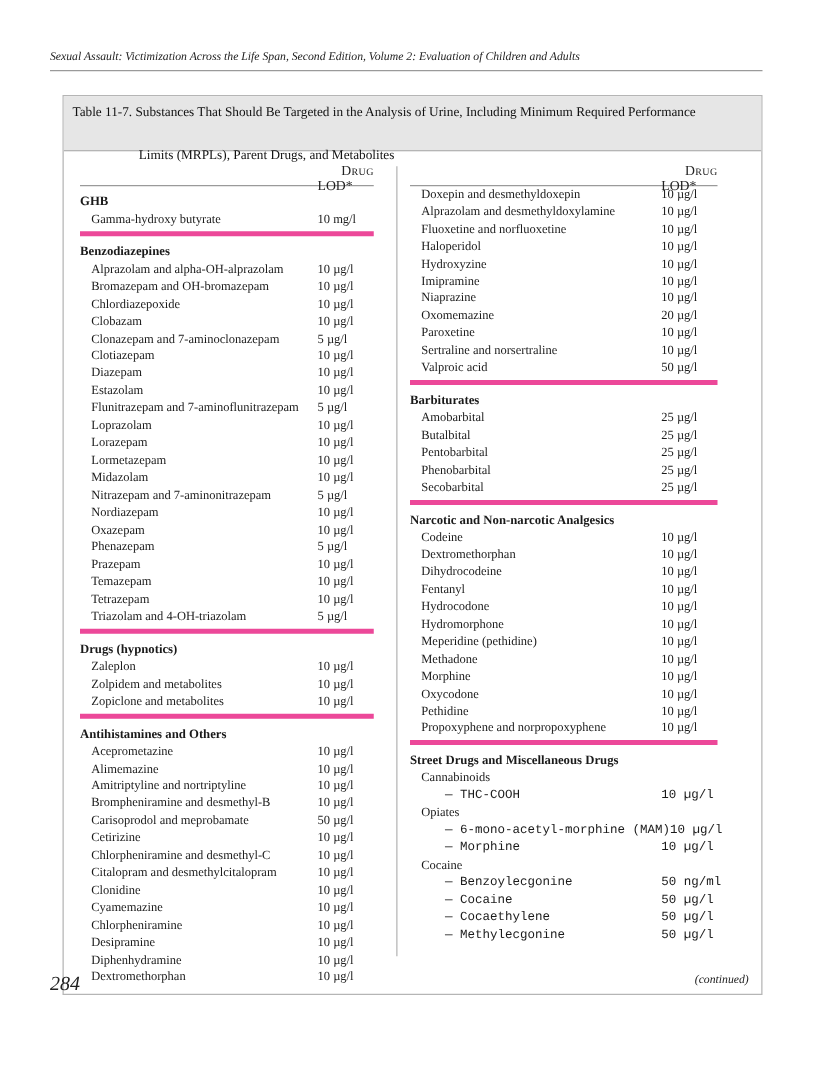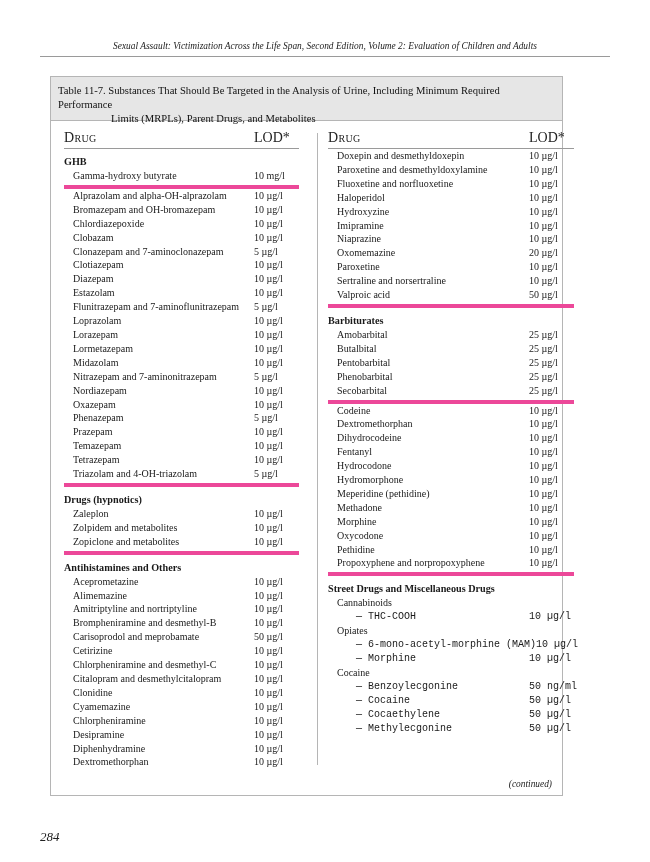--- a/index.html
+++ b/index.html
@@ -5,44 +5,43 @@
     html, body { margin: 0; padding: 0; background: #ffffff; }
     body {
       width: 650px; height: 862px; position: relative; overflow: hidden;
       font-family: "Liberation Serif", "DejaVu Serif", serif; color: #1a1a1a;
     }
     .running-head {
       position: absolute; left: 40px; top: 41px; width: 570px;
       font-style: italic; font-size: 9.4px; color: #222;
       padding-bottom: 5px; border-bottom: 1.5px solid #9a9a9a;
       white-space: nowrap;
-      text-align: center;
     }
     .table-box {
-      position: absolute; left: 50px; top: 76px; width: 513px; height: 720px;
+      position: absolute; left: 50px; top: 76px; width: 560px; height: 720px;
       border: 1px solid #b5b5b5; box-sizing: border-box;
     }
     .caption {
       background: #e6e6e6; border-bottom: 1px solid #b5b5b5;
       height: 44px; box-sizing: border-box;
       padding: 7px 10px 0 7px; font-size: 10.6px; line-height: 14px; color: #111;
     }
-    .caption .cap-line2 { display: block; padding-left: 53px; }
+    .caption .cap-line2 { display: block; padding-left: 53px; margin-top: 20px; }
     .columns { position: absolute; top: 44px; left: 0; right: 0; bottom: 0; }
     .col { position: absolute; top: 0; }
     .col.left { left: 13px; width: 235px; }
     .col.right { left: 277px; width: 246px; }
     .col-divider {
       position: absolute; left: 266px; top: 12px; height: 632px;
       border-left: 1px solid #b5b5b5;
     }
     .col-head {
       display: flex; justify-content: space-between; align-items: flex-end;
       padding-top: 10px; height: 15px; border-bottom: 1px solid #9a9a9a;
-      padding-bottom: 2px; font-size: 14px; color: #222;
+      padding-bottom: 2px; font-size: 11px; color: #222; flex-direction: column;
     }
     .col-head .drug-h { font-variant: small-caps; letter-spacing: 0.3px; }
     .col-head .lod-h { width: 45px; }
     .right .col-head .lod-h { width: 45px; }
     .section { border-bottom: 4px solid #ec4899; padding-bottom: 2px; }
     .section.last { border-bottom: none; }
     .sec-title {
       font-weight: bold; font-size: 10.2px; line-height: 14px; padding-top: 6px;
     }
     .sec-title .cont { font-style: italic; font-size: 9px; }
@@ -52,22 +51,22 @@
     }
     .row.sub { padding-left: 28px; font-family: Liberation Mono, monospace; }
     .row .lod { width: 45px; flex: none; white-space: nowrap; }
     .right .row .lod { width: 45px; }
     .row .name { white-space: nowrap; }
     .continued-note {
       position: absolute; right: 10px; bottom: 6px;
       font-style: italic; font-size: 9.4px;
     }
     .page-number {
-      position: absolute; left: 40px; top: 829px;
-      font-style: italic; font-size: 13px; color: #222;
+      position: absolute; left: 40px; top: 779px;
+      font-style: italic; font-size: 16px; color: #222;
     }
   </style>
 </head>
 <body>
 
 <div class="running-head">Sexual Assault: Victimization Across the Life Span, Second Edition, Volume 2: Evaluation of Children and Adults</div>
 
 <div class="table-box">
   <div class="caption">
     <span>Table 11-7. Substances That Should Be Targeted in the Analysis of Urine, Including Minimum Required Performance</span>
@@ -81,20 +80,21 @@
       </div>
       <div id="left-sections">
           <div class="section">
             <div class="sec-title"><span>GHB</span></div>
             <div class="row">
               <span class="name">Gamma-hydroxy butyrate</span>
               <span class="lod">10 mg/l</span>
             </div>
           </div>
           <div class="section">
+            <div class="sec-title"><span>Benzodiazepines</span></div>
             <div class="row">
               <span class="name">Alprazolam and alpha-OH-alprazolam</span>
               <span class="lod">10 µg/l</span>
             </div>
             <div class="row">
               <span class="name">Bromazepam and OH-bromazepam</span>
               <span class="lod">10 µg/l</span>
             </div>
             <div class="row">
               <span class="name">Chlordiazepoxide</span>
@@ -255,21 +255,21 @@
         <span class="drug-h">Drug</span>
         <span class="lod-h">LOD*</span>
       </div>
       <div id="right-sections">
           <div class="section">
             <div class="row">
               <span class="name">Doxepin and desmethyldoxepin</span>
               <span class="lod">10 µg/l</span>
             </div>
             <div class="row">
-              <span class="name">Paroxetine and desmethyldoxylamine</span>
+              <span class="name">Alprazolam and desmethyldoxylamine</span>
               <span class="lod">10 µg/l</span>
             </div>
             <div class="row">
               <span class="name">Fluoxetine and norfluoxetine</span>
               <span class="lod">10 µg/l</span>
             </div>
             <div class="row">
               <span class="name">Haloperidol</span>
               <span class="lod">10 µg/l</span>
             </div>
@@ -319,20 +319,21 @@
             <div class="row">
               <span class="name">Phenobarbital</span>
               <span class="lod">25 µg/l</span>
             </div>
             <div class="row">
               <span class="name">Secobarbital</span>
               <span class="lod">25 µg/l</span>
             </div>
           </div>
           <div class="section">
+            <div class="sec-title"><span>Narcotic and Non-narcotic Analgesics</span></div>
             <div class="row">
               <span class="name">Codeine</span>
               <span class="lod">10 µg/l</span>
             </div>
             <div class="row">
               <span class="name">Dextromethorphan</span>
               <span class="lod">10 µg/l</span>
             </div>
             <div class="row">
               <span class="name">Dihydrocodeine</span>

